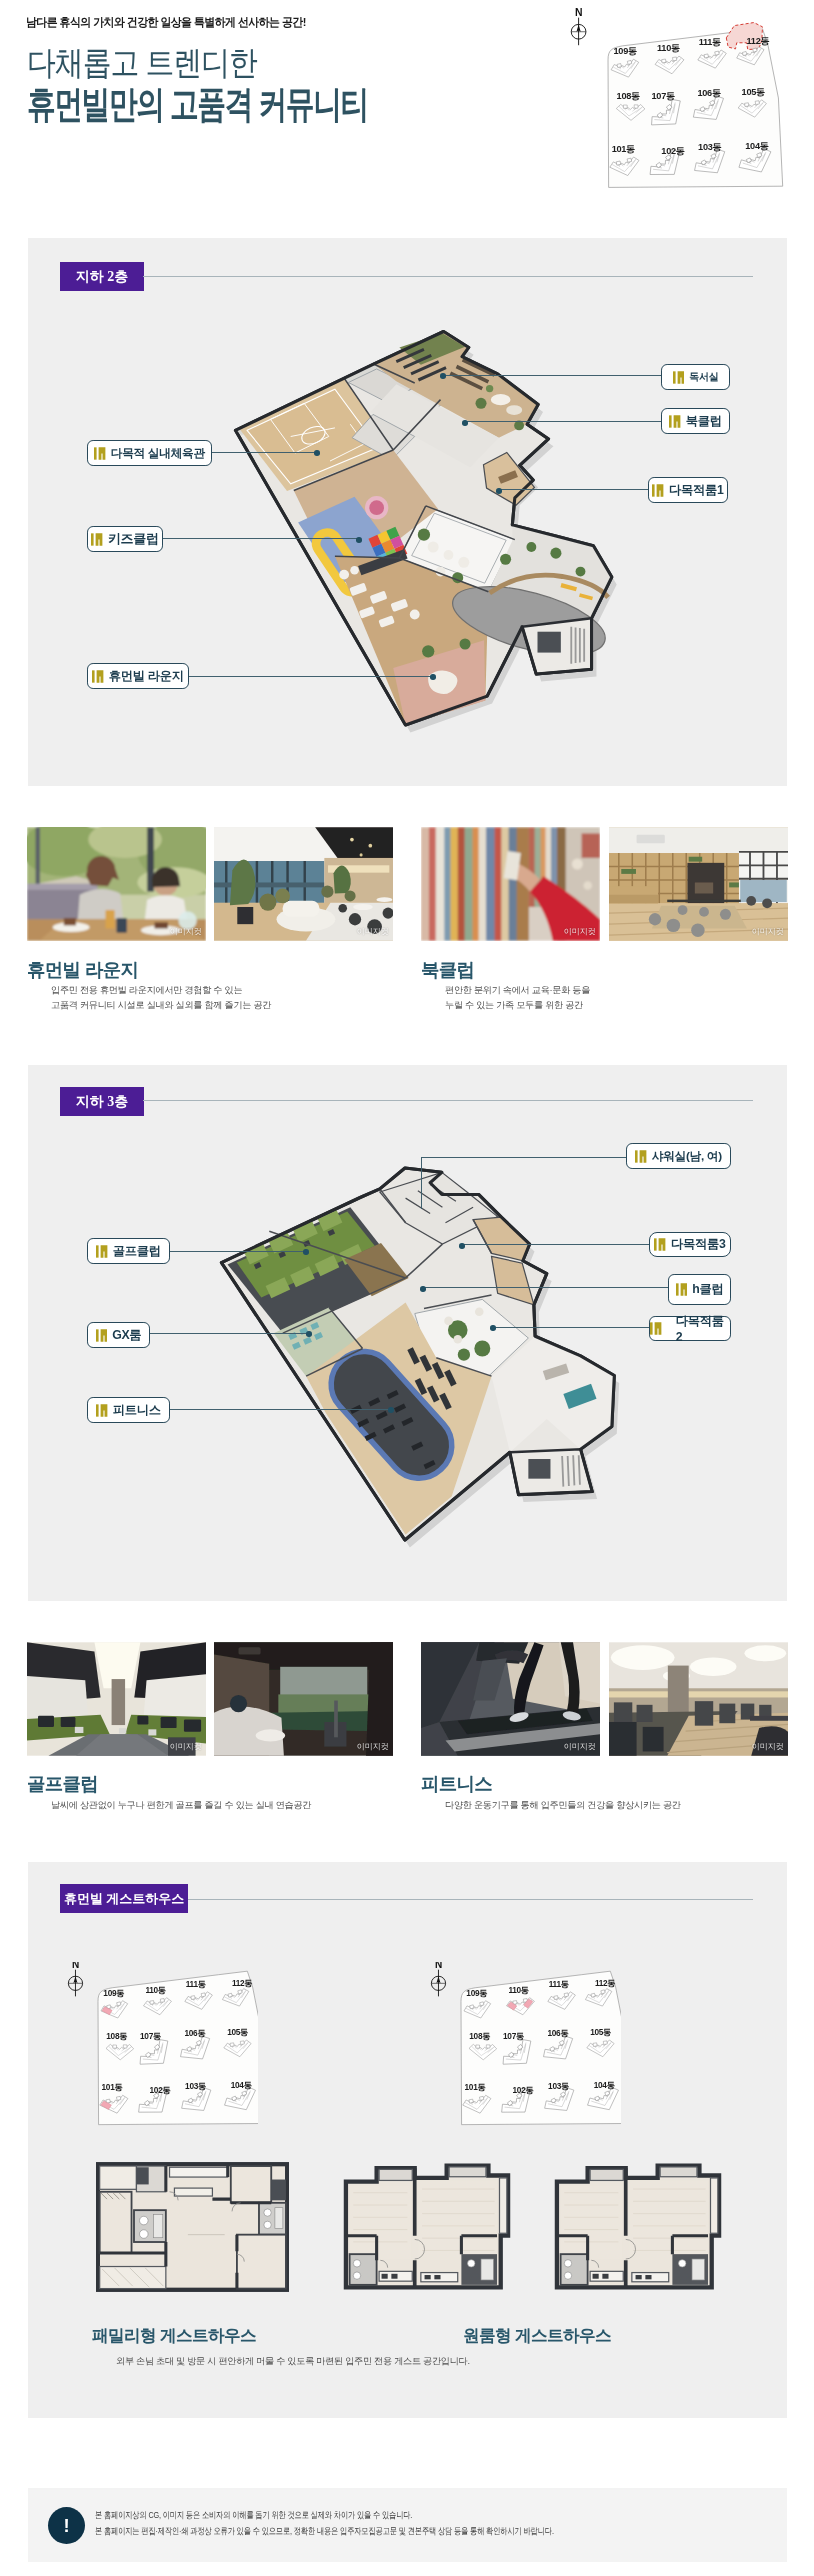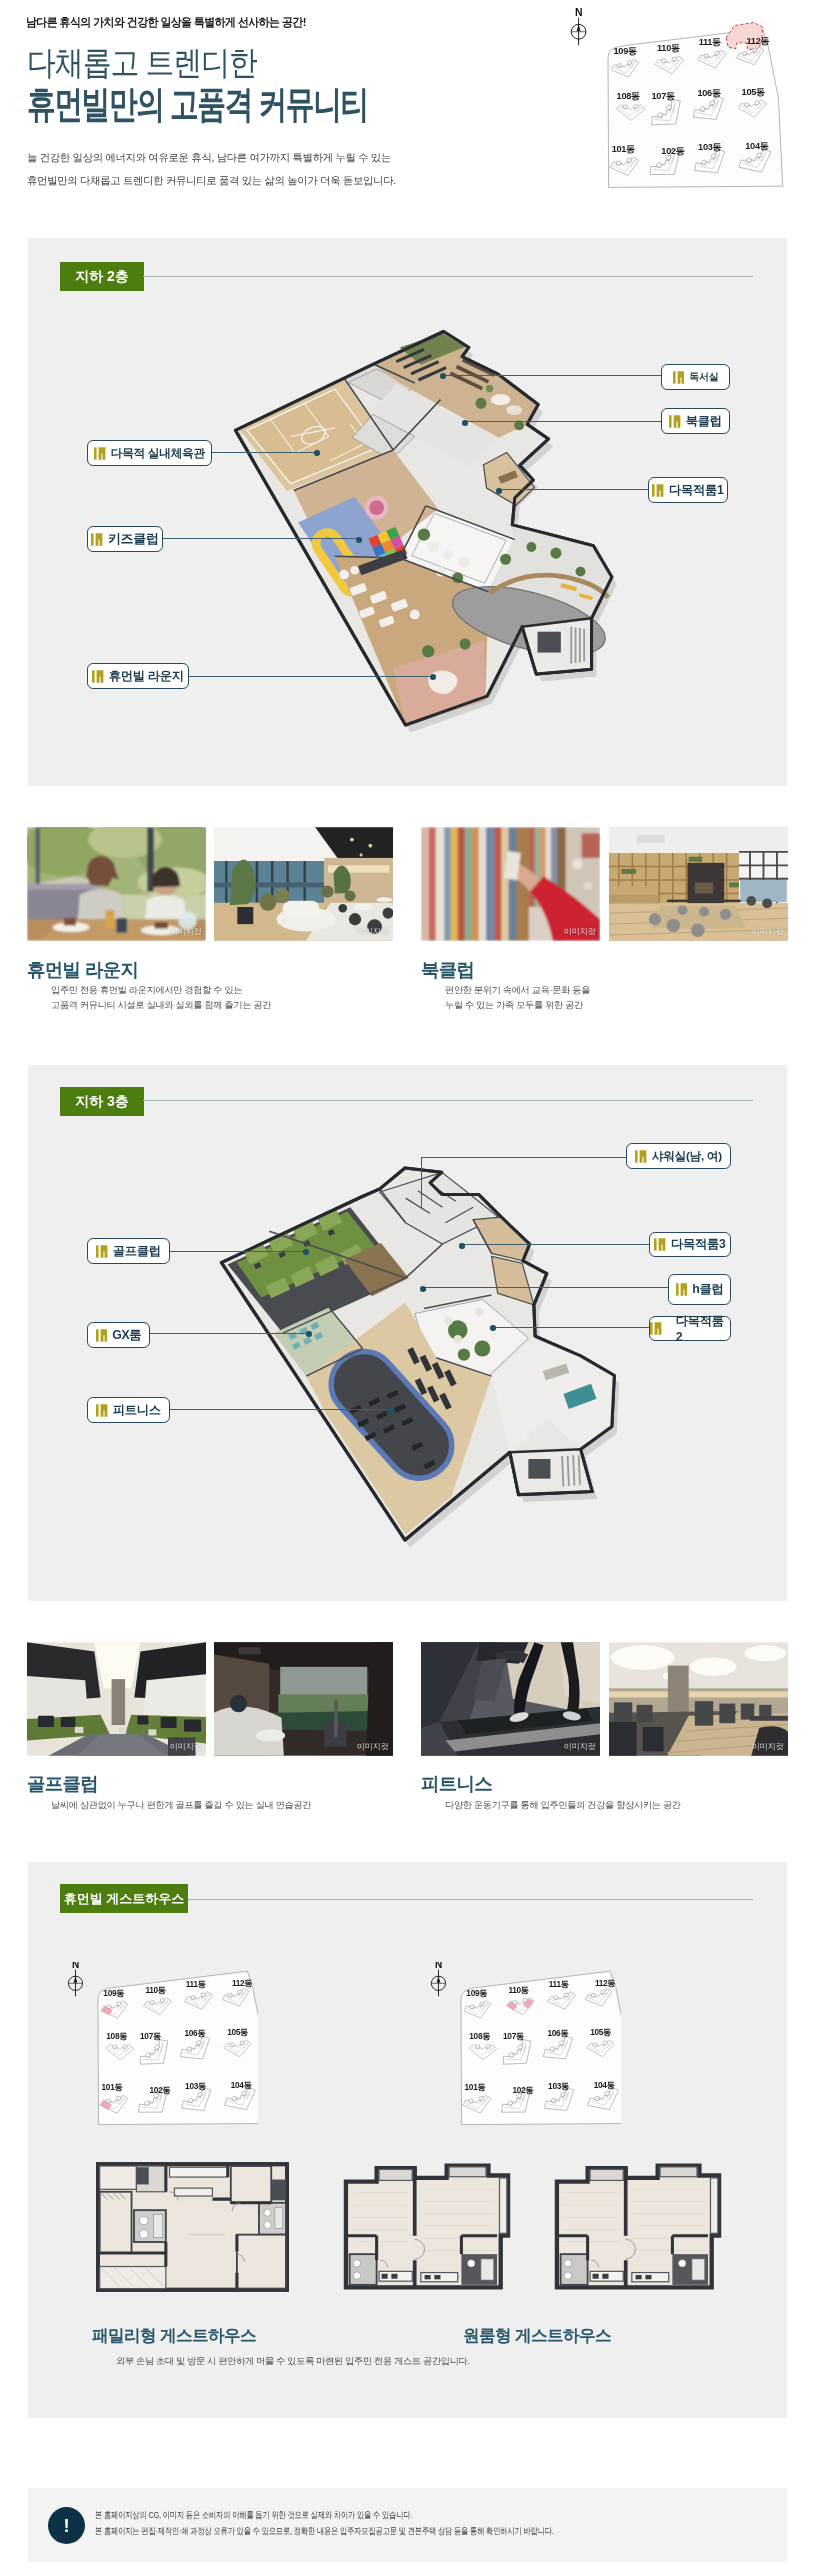--- a/index.html
+++ b/index.html
@@ -1,42 +1,41 @@
 <!DOCTYPE html>
 <html lang="ko" style="font-size:9.8px"><head>
 <meta charset="utf-8">
 <title>커뮤니티</title>
 <style>
   html,body{margin:0;padding:0;background:#fff;}
   body{font-family:"Liberation Sans",sans-serif;}
   #page{position:relative;width:814px;height:2576px;overflow:hidden;background:#fff;}
   .abs{position:absolute;}
   .panel{position:absolute;left:28px;width:759px;background:#efefef;}
-  .seclabel{position:absolute;background:#4d7c0f;color:#fff;font-size:14px;font-weight:bold;display:flex;align-items:center;justify-content:center;}
+  .seclabel{position:absolute;background:#4c1d95;color:#fff;font-size:14px;font-weight:bold;display:flex;align-items:center;justify-content:center;font-family:Liberation Serif, serif;}
   .secline{position:absolute;height:0.6px;background:#a8b4ba;}
   .callout{position:absolute;background:#fff;border:1.2px solid #29495a;border-radius:6.1px;display:flex;align-items:center;justify-content:center;gap:4.9px;box-sizing:border-box;}
   .callout .txt{color:#1c3c4e;font-weight:bold;font-size:12.3px;letter-spacing:-0.3px;}
   .cline{position:absolute;background:#40606e;height:1.2px;}
   .cdot{position:absolute;width:5.5px;height:5.5px;border-radius:50%;background:#205064;}
   .capt-title{position:absolute;color:#28566a;font-size:18.4px;font-weight:bold;letter-spacing:-0.6px;}
   .capt-desc{position:absolute;color:#4b4b4b;font-size:9.2px;line-height:14.7px;letter-spacing:-0.3px;margin-left:24px;}
   .photo{position:absolute;width:179px;height:114px;overflow:hidden;}
   .imgcut{position:absolute;right:4.3px;bottom:3.7px;color:#fff;font-size:8px;opacity:.85;text-shadow:0 0 1.8px rgba(0,0,0,.5);}
 </style>
 </head>
 <body>
 <div id="page">
 
   <div class="abs" style="left:26px;top:14.7px;font-size:10.4px;font-weight:bold;color:#1b1b1b;letter-spacing:-0.5px;transform:scale(1.048,1.13);transform-origin:left top;">남다른 휴식의 가치와 건강한 일상을 특별하게 선사하는 공간!</div>
 
   <div class="abs" style="left:27px;top:41px;font-size:27px;font-weight:400;color:#2e5261;letter-spacing:-0.9px;transform:scale(1.067,1.23);transform-origin:left top;">다채롭고 트렌디한</div>
 
   <div class="abs" style="left:27px;top:79px;font-size:30px;font-weight:bold;color:#2e5261;letter-spacing:-1.5px;transform:scale(0.958,1.25);transform-origin:left top;">휴먼빌만의 고품격 커뮤니티</div>
 
-  <div class="abs" style="left:27px;top:146px;font-size:10.4px;line-height:23px;color:#3c3c3c;letter-spacing:-0.3px;">늘 건강한 일상의 에너지와 여유로운 휴식, 남다른 여가까지 특별하게 누릴 수 있는<br>휴먼빌만의 다채롭고 트렌디한 커뮤니티로 품격 있는 삶의 높이가 더욱 돋보입니다.</div>
 
   <div class="abs" style="left:565px;top:6.1px;"><svg width="227" height="190" viewBox="0 0 370 310">
         <g transform="translate(22,14)">
           <text x="-6" y="2" font-size="17" font-weight="bold" fill="#111" font-family="Liberation Sans,sans-serif">N</text>
           <circle cx="0" cy="28" r="12" fill="none" stroke="#111" stroke-width="1.5"></circle>
           <path d="M0,5 L0,50" stroke="#111" stroke-width="1.5"></path>
           <path d="M0,16 L-3.5,28 L0,25.5 L3.5,28 Z" fill="#111"></path>
           <path d="M-12,28 L12,28" stroke="#111" stroke-width="1"></path>
         </g>
         <g transform="translate(60,2)">
@@ -1015,21 +1014,21 @@
         <rect x="0" y="0.5" width="4.2" height="20" fill="#b3a01e"></rect>
         <path d="M7.5,0.5 h11 v20 h-4.6 v-10.2 h-1.8 v10.2 h-4.6 Z" fill="#b3a01e"></path>
       </svg>
       <span class="txt" style="font-size:12.3px">피트니스</span>
     </div>
 
 <div class="cline" style="left:462px;top:1244px;width:187px;"></div>
 
 <div class="cdot" style="left:459px;top:1243px;"></div>
 
-<div class="callout" style="left:649px;top:1232px;width:82px;height:25px;">
+<div class="callout" style="left:649px;top:1232px;width:82px;height:25px;border-radius:8px;">
       <svg width="11.7" height="13" viewBox="0 0 19 21" style="flex:0 0 auto">
         <rect x="0" y="0.5" width="4.2" height="20" fill="#b3a01e"></rect>
         <path d="M7.5,0.5 h11 v20 h-4.6 v-10.2 h-1.8 v10.2 h-4.6 Z" fill="#b3a01e"></path>
       </svg>
       <span class="txt" style="font-size:12.3px">다목적룸3</span>
     </div>
 
 <div class="cline" style="left:422px;top:1287px;width:246px;"></div>
 
 <div class="cdot" style="left:420px;top:1286px;"></div>

